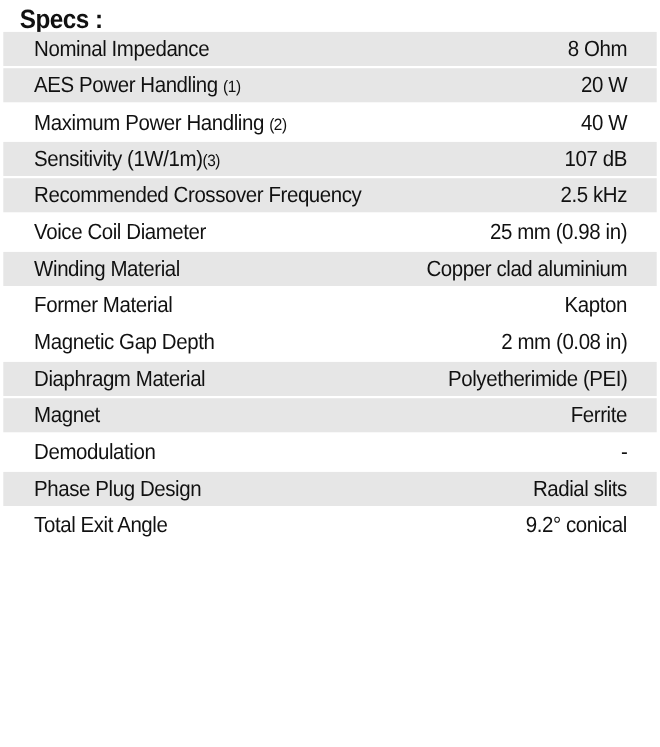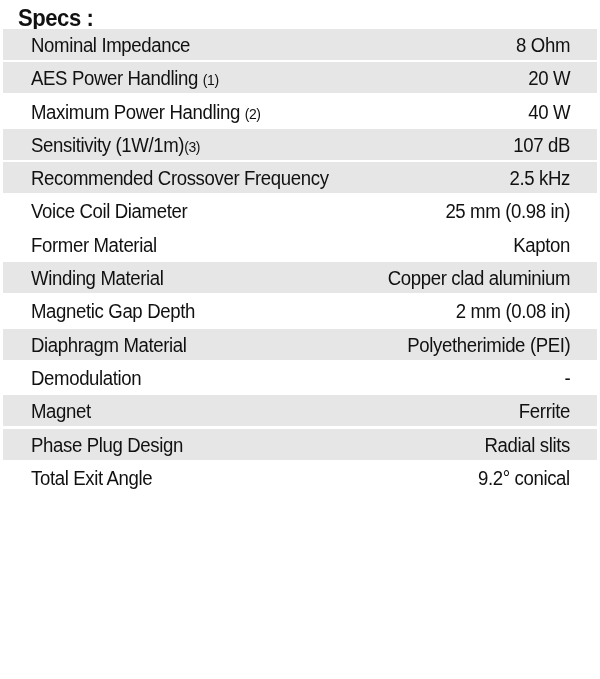--- a/index.html
+++ b/index.html
@@ -40,43 +40,43 @@
     <span class="value">107 dB</span>
   </div>
   <div class="row shade">
     <span class="label"><span>Recommended Crossover Frequency</span><span class="note"></span></span>
     <span class="value">2.5 kHz</span>
   </div>
   <div class="row">
     <span class="label"><span>Voice Coil Diameter</span><span class="note"></span></span>
     <span class="value">25 mm (0.98 in)</span>
   </div>
+  <div class="row shade">
+    <span class="label"><span>Winding Material</span><span class="note"></span></span>
+    <span class="value">Copper clad aluminium</span>
+  </div>
   <div class="row">
     <span class="label"><span>Former Material</span><span class="note"></span></span>
     <span class="value">Kapton</span>
-  </div>
-  <div class="row shade">
-    <span class="label"><span>Winding Material</span><span class="note"></span></span>
-    <span class="value">Copper clad aluminium</span>
   </div>
   <div class="row">
     <span class="label"><span>Magnetic Gap Depth</span><span class="note"></span></span>
     <span class="value">2 mm (0.08 in)</span>
   </div>
   <div class="row shade">
     <span class="label"><span>Diaphragm Material</span><span class="note"></span></span>
     <span class="value">Polyetherimide (PEI)</span>
   </div>
+  <div class="row shade">
+    <span class="label"><span>Magnet</span><span class="note"></span></span>
+    <span class="value">Ferrite</span>
+  </div>
   <div class="row">
     <span class="label"><span>Demodulation</span><span class="note"></span></span>
     <span class="value">-</span>
-  </div>
-  <div class="row shade">
-    <span class="label"><span>Magnet</span><span class="note"></span></span>
-    <span class="value">Ferrite</span>
   </div>
   <div class="row shade">
     <span class="label"><span>Phase Plug Design</span><span class="note"></span></span>
     <span class="value">Radial slits</span>
   </div>
   <div class="row">
     <span class="label"><span>Total Exit Angle</span><span class="note"></span></span>
     <span class="value">9.2° conical</span>
   </div>
 </div>

